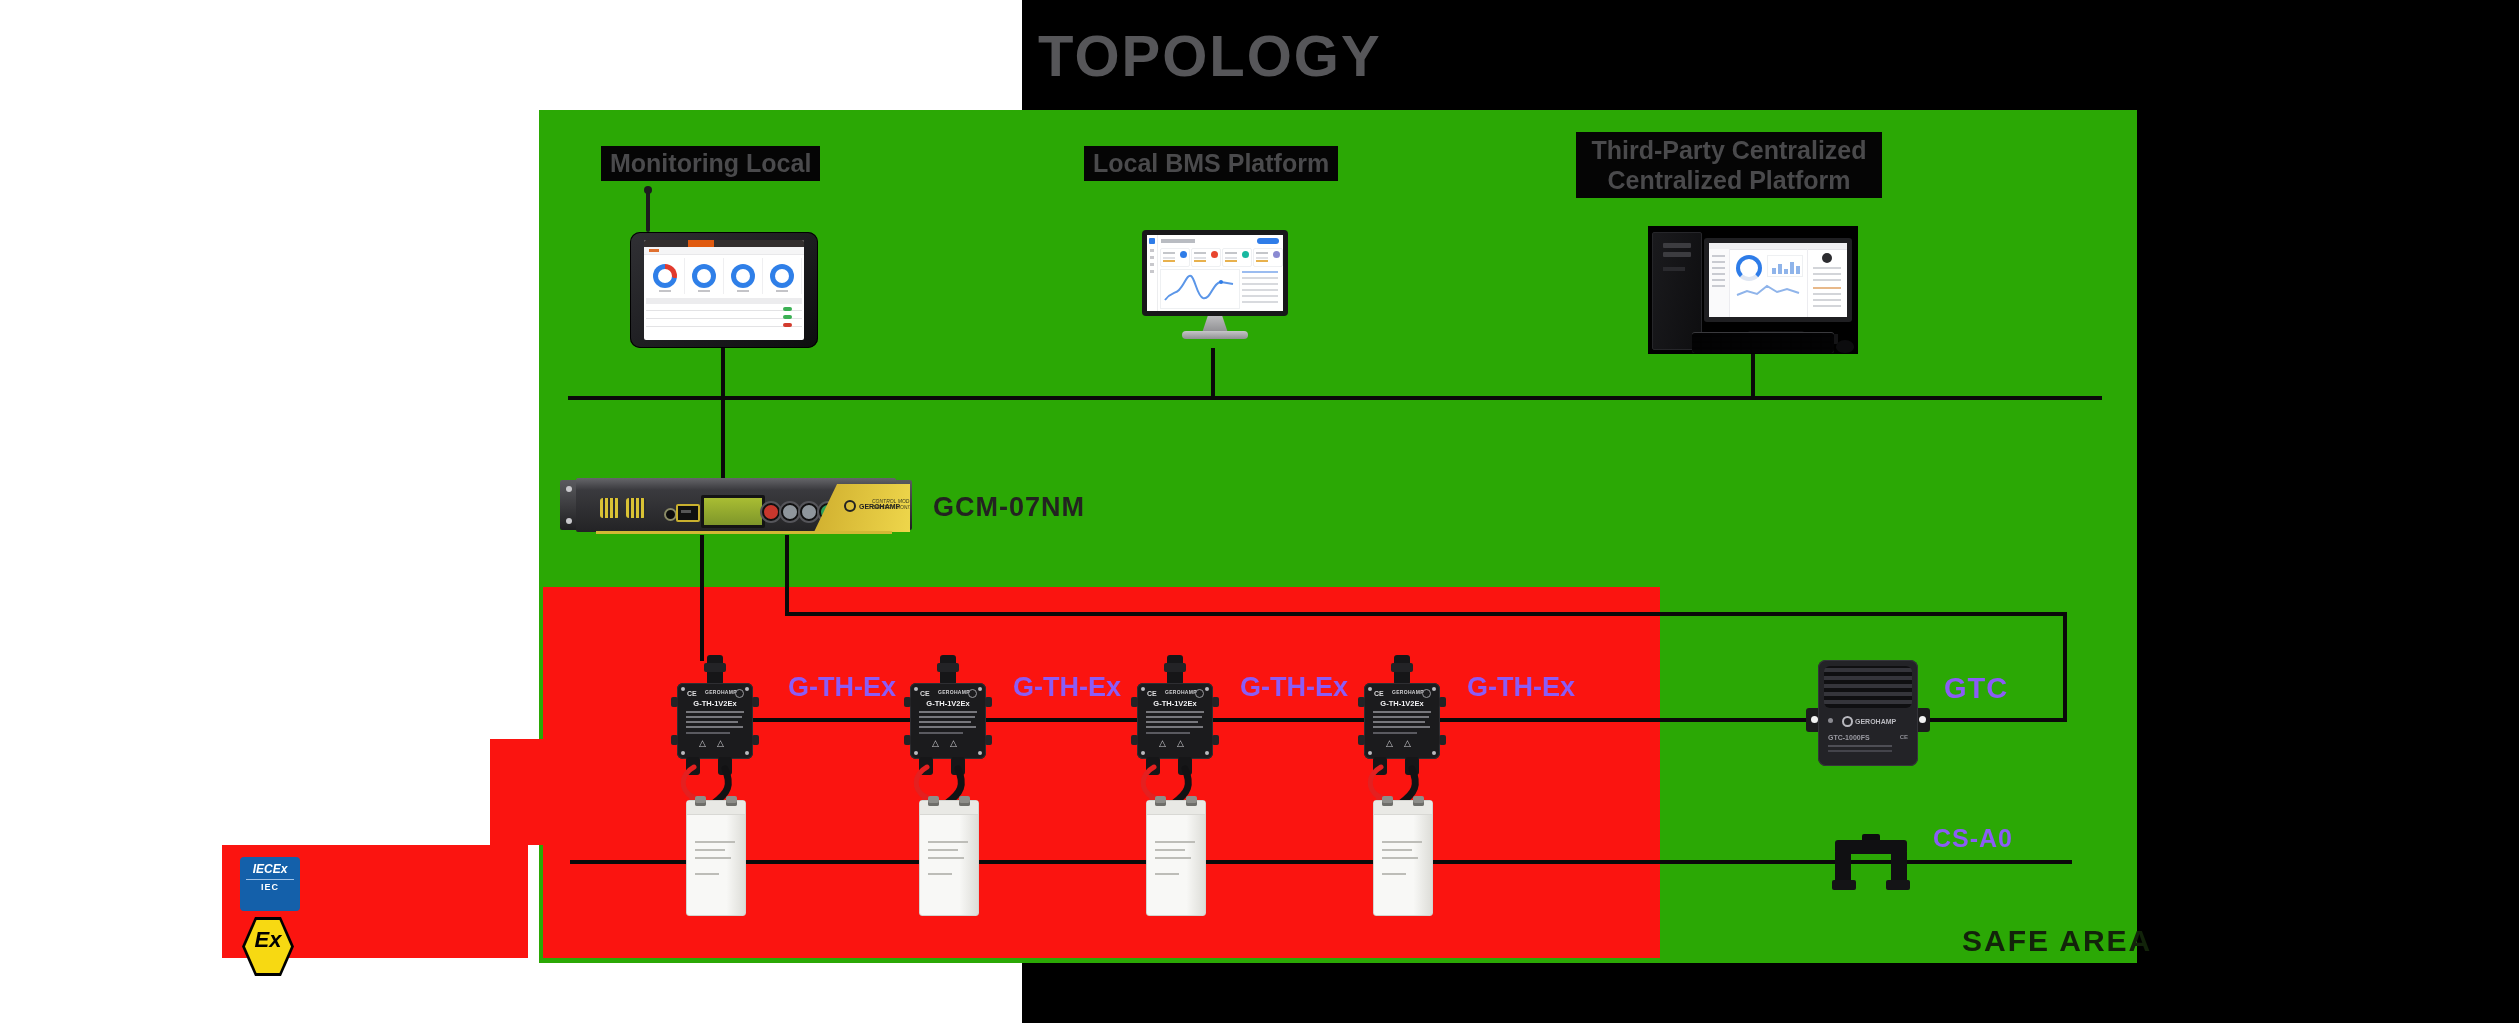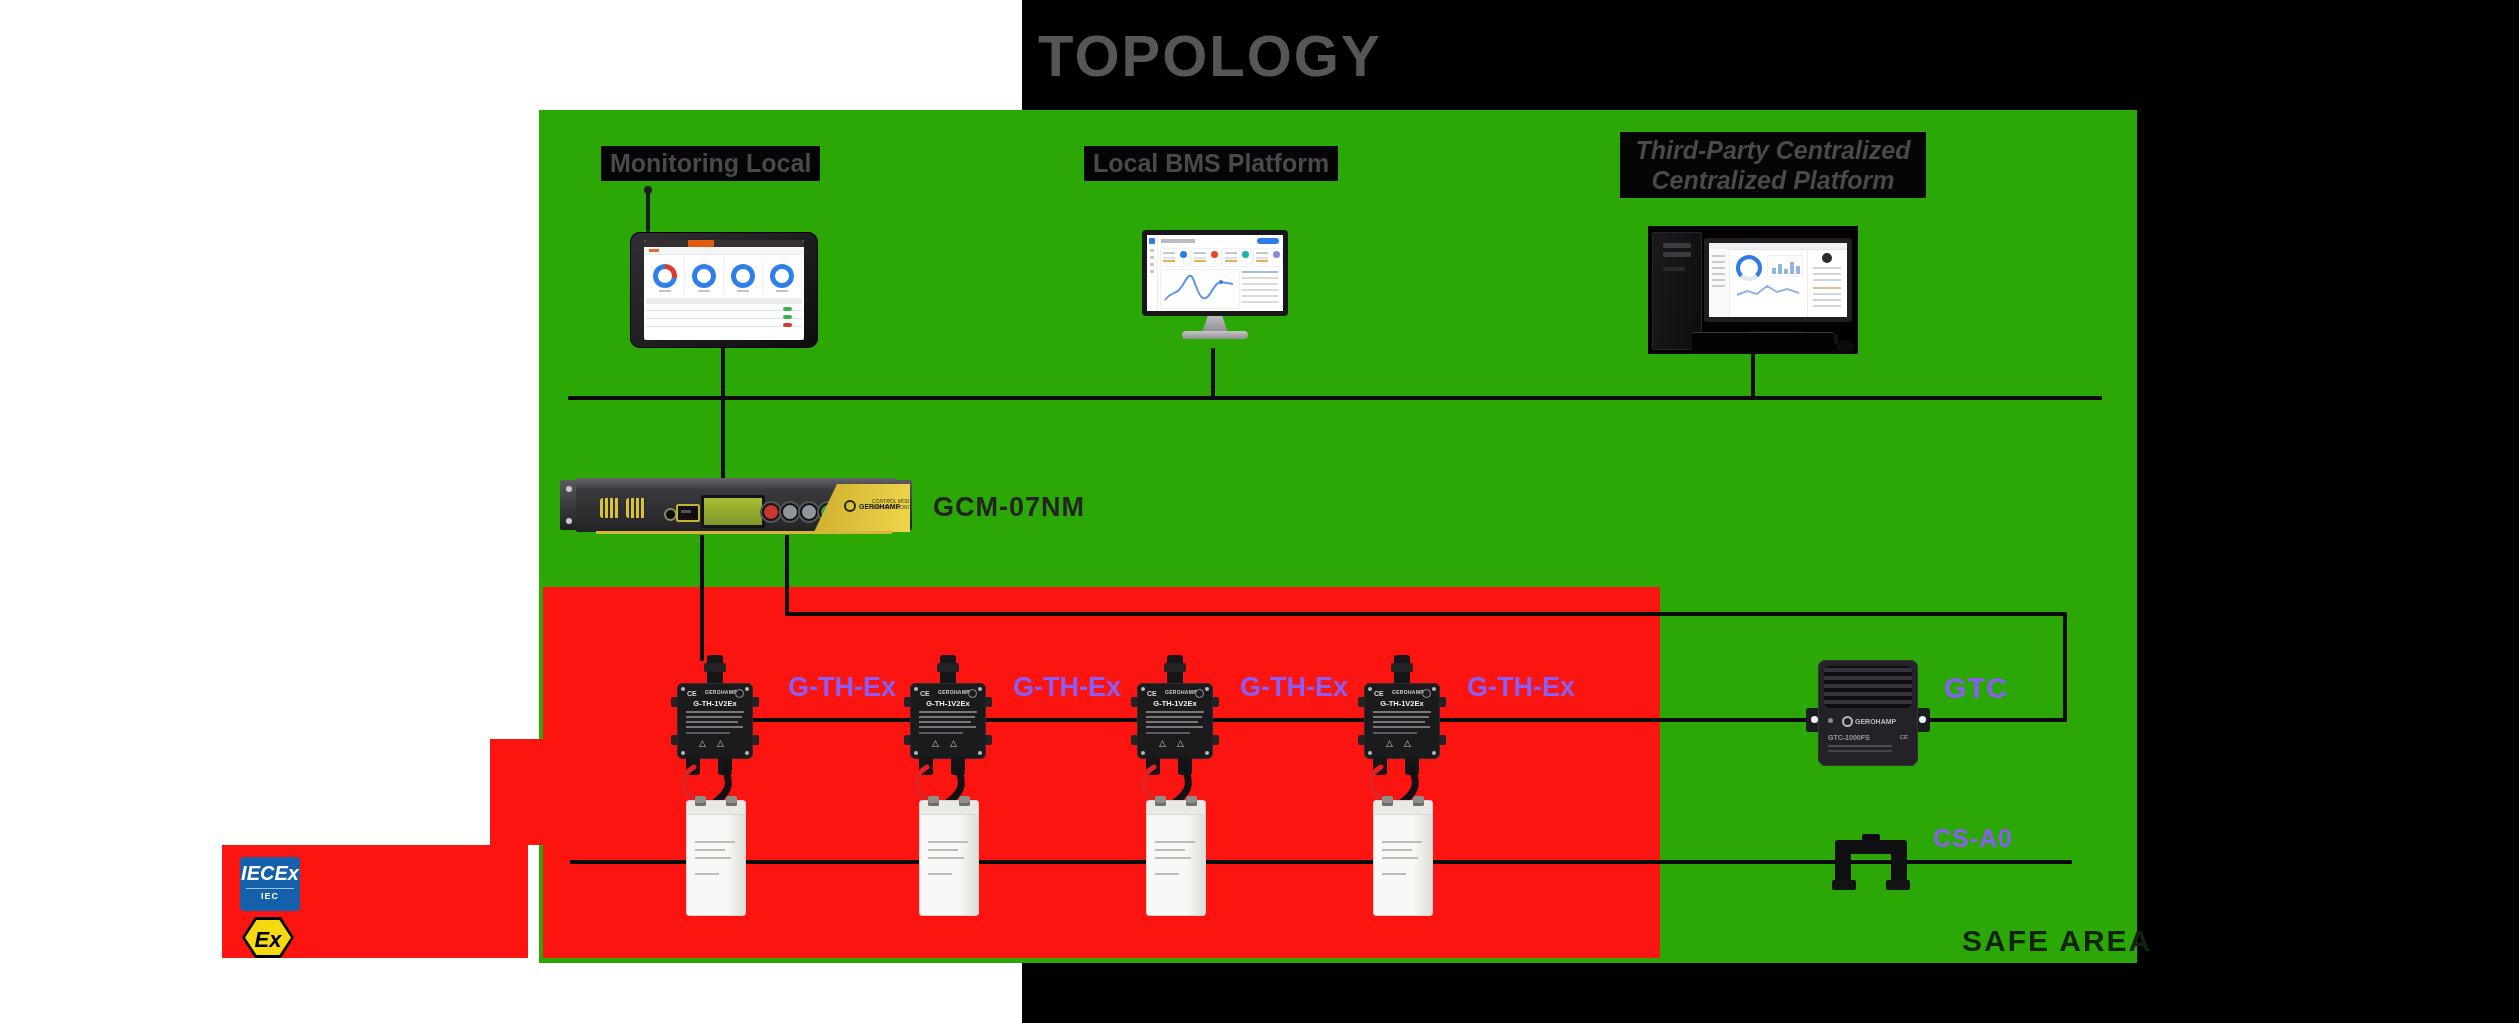--- a/index.html
+++ b/index.html
@@ -13,23 +13,23 @@
   .cert-box{position:absolute;left:222px;top:845px;width:306px;height:113px;background:#fb1410;}
   
   .title{position:absolute;left:1038px;top:22px;font-size:58px;font-weight:800;letter-spacing:2px;color:#565659;}
   .chip{position:absolute;background:#050505;color:#4a4a4c;font-size:25px;font-weight:600;padding:3px 9px;white-space:nowrap;}
   .chip.center{text-align:center;white-space:normal;line-height:30px;}
   .dev-label{position:absolute;color:#8b5cf6;font-weight:700;white-space:nowrap;}
   .orange-label{position:absolute;background:#050505;color:#f5821c;font-size:29px;font-weight:700;padding:2px 10px;white-space:nowrap;letter-spacing:1px;}
   .safe-label{position:absolute;left:1962px;top:924px;font-size:30px;font-weight:700;color:#12230a;letter-spacing:2px;}
   
   .iecex{position:absolute;left:18px;top:12px;width:60px;height:54px;background:#1460aa;border-radius:4px;color:#fff;text-align:center;}
-  .iecex .big{font-size:20px;font-weight:700;font-style:italic;margin-top:5px;}
+  .iecex .big{font-size:12px;font-weight:700;font-style:italic;margin-top:5px;}
   .iecex .small{font-size:9px;font-weight:700;letter-spacing:1px;border-top:1px solid #9fc2e8;margin:3px 6px 0 6px;padding-top:2px;}
-  .atex{position:absolute;left:20px;top:72px;width:52px;height:41px;}
+  .atex{position:absolute;left:20px;top:72px;width:52px;height:59px;}
   .hex-outer{position:absolute;inset:0;background:#000;clip-path:polygon(25% 0,75% 0,100% 50%,75% 100%,25% 100%,0 50%);}
   .hex-inner{position:absolute;inset:3px;background:#f7d912;clip-path:polygon(25% 0,75% 0,100% 50%,75% 100%,25% 100%,0 50%);color:#000;font-size:22px;font-weight:800;font-style:italic;text-align:center;line-height:40px;}
   .cert-lines{position:absolute;left:84px;top:8px;color:#f5821c;font-size:19px;font-weight:600;line-height:24px;white-space:nowrap;}
   
   .gcm{position:absolute;left:560px;top:474px;width:352px;height:62px;}
   .gcm .ear{position:absolute;top:6px;width:18px;height:50px;background:linear-gradient(#5a5a5e,#1f1f21);border-radius:2px;}
   .gcm .screw{position:absolute;left:6px;width:6px;height:6px;border-radius:50%;background:#c9c9cc;}
   .gcm .body{position:absolute;left:16px;top:4px;width:320px;height:54px;background:linear-gradient(#66666a 0%,#3a3a3e 22%,#232325 100%);border-radius:2px;}
   .grille{position:absolute;top:20px;width:20px;height:20px;border-radius:3px;background:repeating-linear-gradient(90deg,#d9c235 0 3px,#2c2c2e 3px 5px);}
   .gcm-jack{position:absolute;left:88px;top:30px;width:9px;height:9px;border-radius:50%;background:#0c0c0c;border:2px solid #8a8a66;}
@@ -157,21 +157,21 @@
   <div class="line" style="left:1751px;top:352px;width:4px;height:46px;"></div>
   <div class="line" style="left:700px;top:535px;width:4px;height:126px;"></div>
   <div class="line" style="left:785px;top:535px;width:4px;height:80px;"></div>
   <div class="line" style="left:785px;top:612px;width:1282px;height:4px;"></div>
   <div class="line" style="left:2063px;top:612px;width:4px;height:110px;"></div>
   <div class="line" style="left:713px;top:718px;width:1354px;height:4px;"></div>
   <div class="line" style="left:570px;top:860px;width:1502px;height:4px;"></div>
 
   <div class="chip" style="left:601px;top:146px;">Monitoring Local</div>
   <div class="chip" style="left:1084px;top:146px;">Local BMS Platform</div>
-  <div class="chip center" style="left:1620px;top:132px;width:288px;font-style:italic;">
+  <div class="chip center" style="left:1576px;top:132px;width:288px;">
     <div>Third-Party Centralized</div>
     <div>Centralized Platform</div>
   </div>
 
   <div class="tablet">
     <div class="antenna"></div>
     <div class="tab-bezel"></div>
     <div class="tab-screen">
       <div class="tab-top">
           <i></i>

